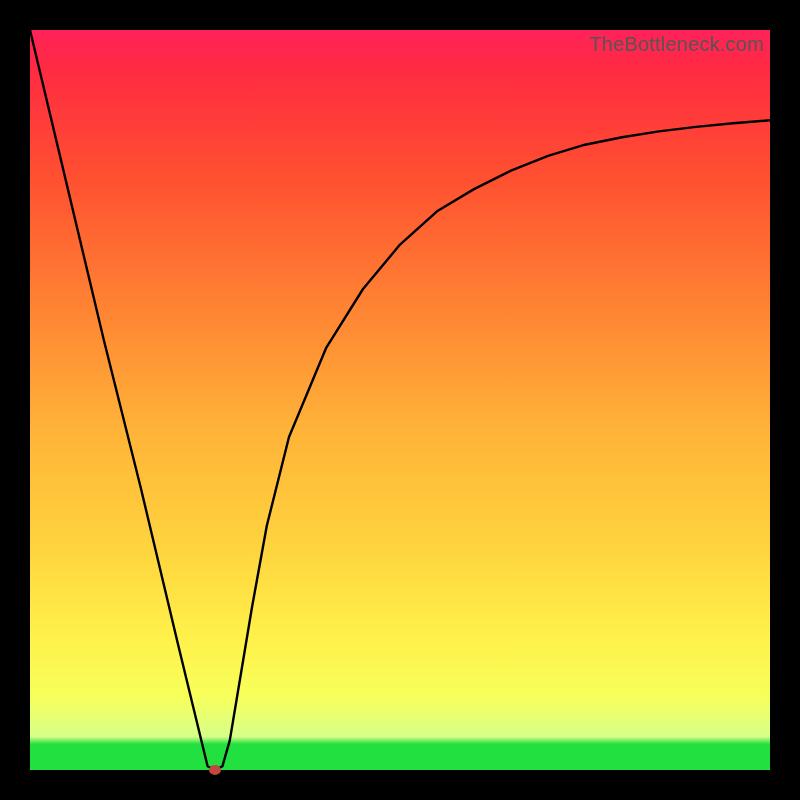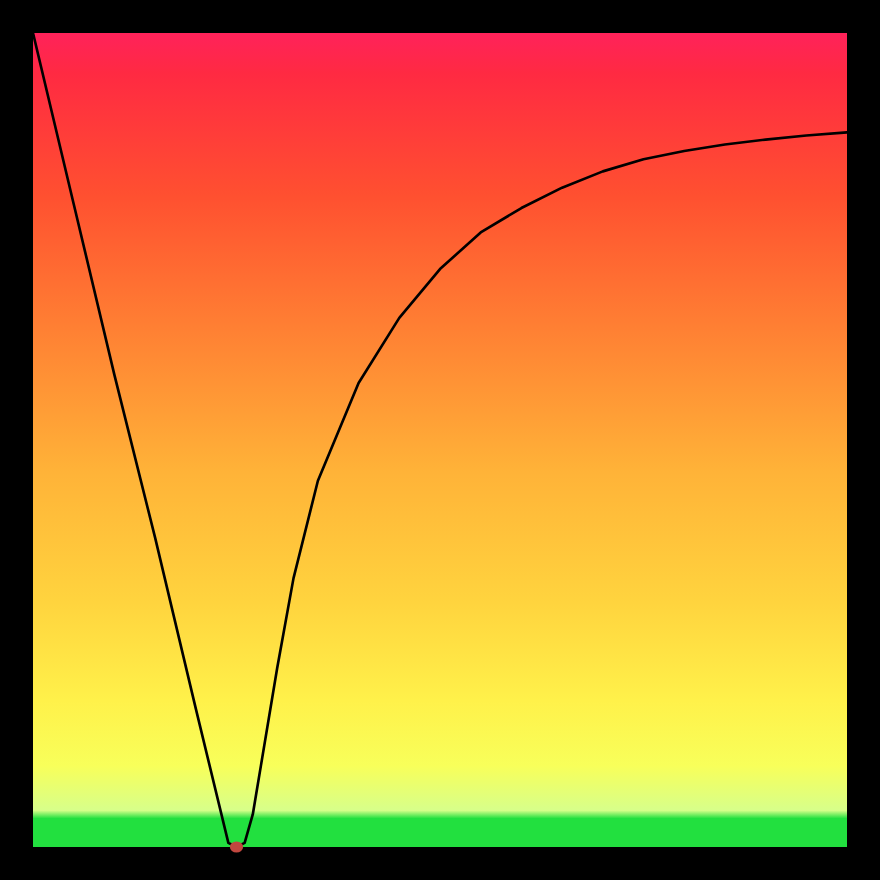--- a/index.html
+++ b/index.html
@@ -65,18 +65,19 @@
   .marker {
     fill: #c2473f;
     stroke: none;
   }
 </style>
 </head>
 <body>
 
 <div class="chart-wrapper">
   <div class="plot-area">
+    <div class="attribution">TheBottleneck.com</div>
     <svg class="curve-layer" viewBox="0 0 740 740" preserveAspectRatio="none">
       <path id="curve-path" class="curve-path" d="M0.0 0.0 L37.0 155.4 L74.0 310.8 L111.0 458.8 L148.0 614.2 L177.6 736.3 L185.0 740.0 L192.4 736.3 L199.8 710.4 L207.2 666.0 L222.0 577.2 L236.8 495.8 L259.0 407.0 L296.0 318.2 L333.0 259.0 L370.0 214.6 L407.0 181.3 L444.0 159.1 L481.0 140.6 L518.0 125.8 L555.0 114.7 L592.0 107.3 L629.0 101.4 L666.0 96.9 L703.0 93.2 L740.0 90.3"></path>
       <ellipse id="marker-dot" class="marker" rx="6" ry="5" cx="185.0" cy="740.0"></ellipse>
     </svg>
   </div>
 </div>
 
 </body></html>

